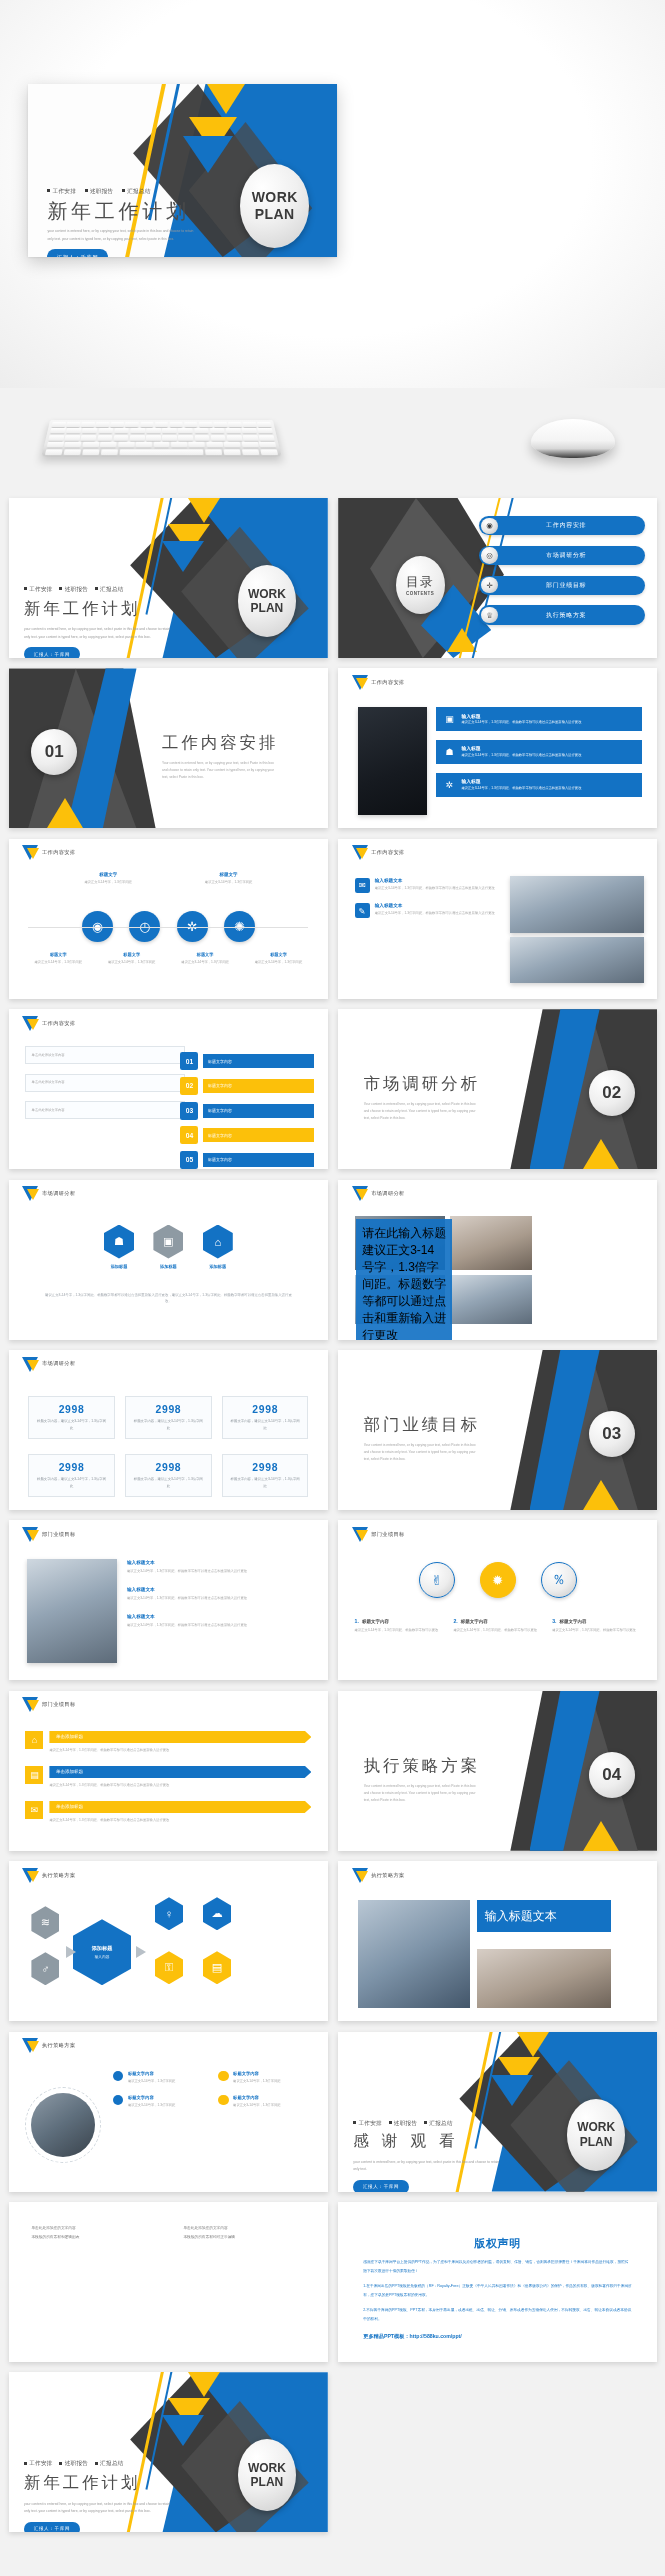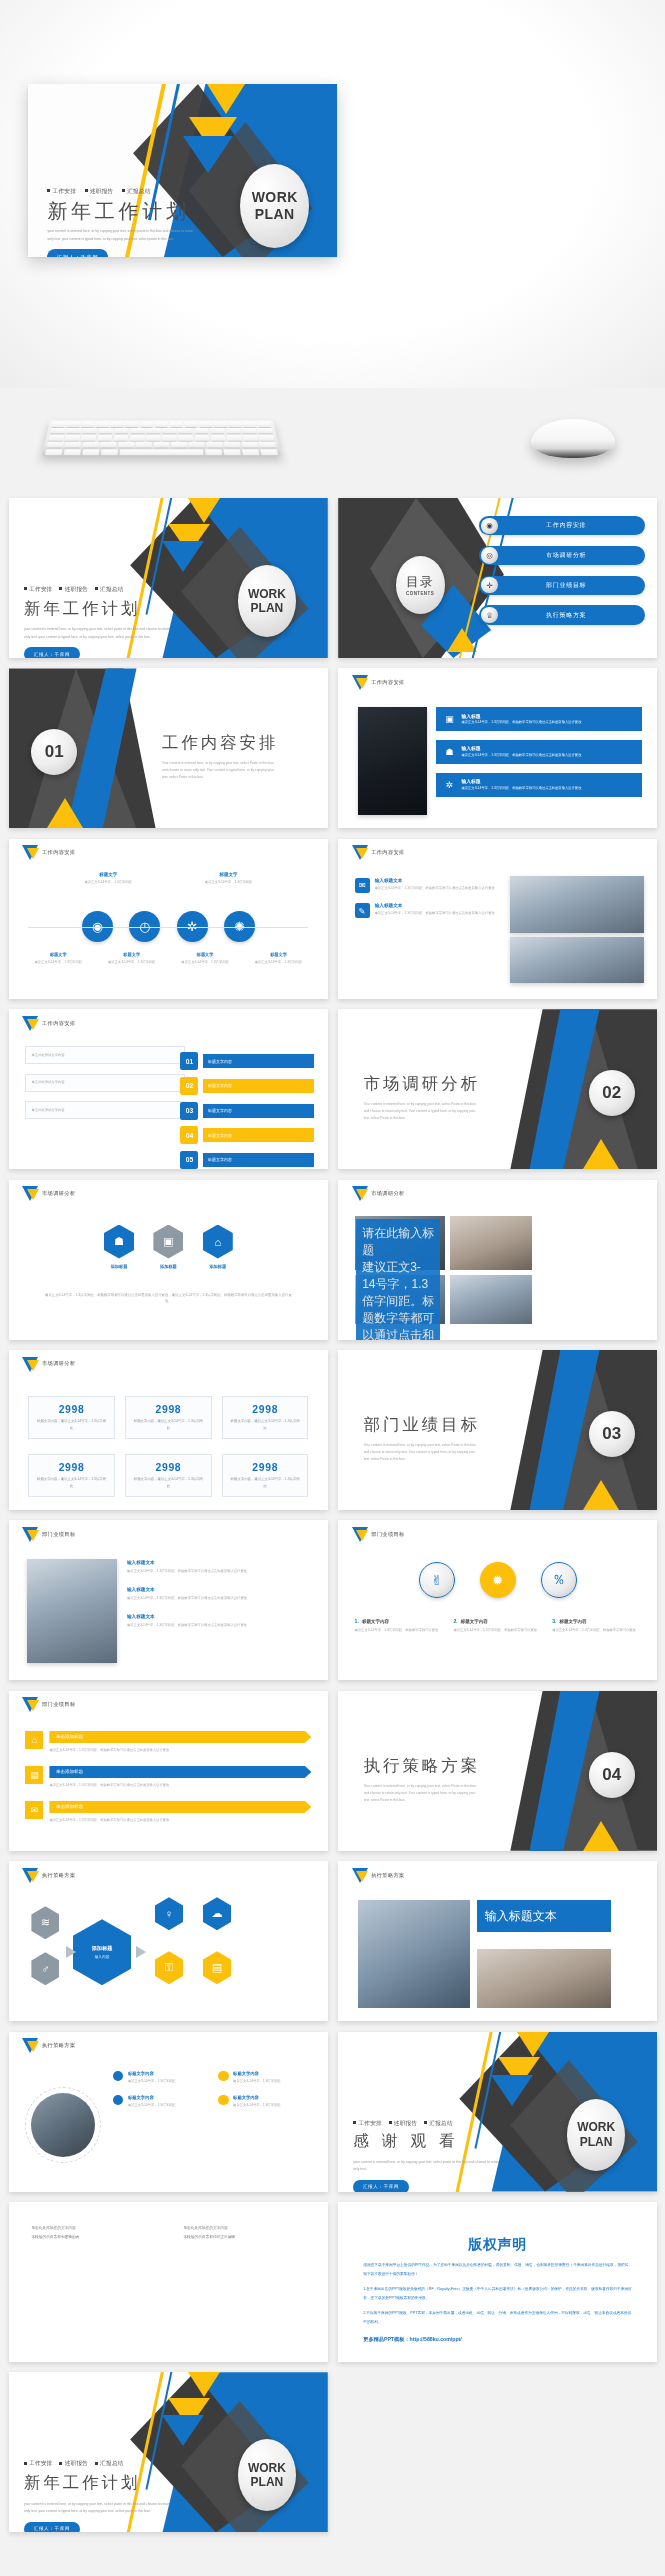--- a/index.html
+++ b/index.html
@@ -159,21 +159,21 @@
   .numbox.y { background:#fcc00a; color:#fff; }
 
   .statcard { border:0.7px solid #dfe5ea; background:#fafcfe; padding:6.7px 6px; text-align:center; }
   .statcard .sv { color:#1372c4; font-size:10.4px; font-weight:bold; letter-spacing:0.7px; }
   .statcard .sl { font-size:3.4px; color:#8d959c; margin-top:3.7px; line-height:1.9; }
 
   .arrowbar { background:#fcc00a; color:#fff; font-size:4.5px; padding:3.7px 6.7px; position:relative;
       clip-path:polygon(0 0, calc(100% - 6.7px) 0, 100% 50%, calc(100% - 6.7px) 100%, 0 100%); }
   .arrowbar.b { background:#1372c4; }
 
-  .copy-title { color:#1372c4; font-size:14px; font-weight:bold; text-align:center;
+  .copy-title { color:#1372c4; font-size:11px; font-weight:bold; text-align:center;
       font-family:Liberation Mono, monospace; letter-spacing:0.7px; }
   .copy-p { color:#1372c4; font-size:3.7px; line-height:2.4; margin-top:7.5px; }
   .copy-link { color:#1372c4; font-size:5.2px; font-weight:bold; margin-top:9px; }
 
   .thank { font-size:15.7px; color:#4d4d4d; letter-spacing:4.5px; font-family:"Liberation Serif",serif; }
 
   .miniline { height:0.7px; background:#e3e3e3; }
 </style>
 </head>
 <body>
@@ -529,21 +529,21 @@
     <div class="card">
       <div class="s-mark">
         <i class="b"></i>
         <i class="y"></i>
       </div>
       <div class="s-tag">市场调研分析</div>
       <div class="ph city" style="position: absolute; left: 16.4px; top: 36px; width: 90px; height: 54px;"></div>
       <div class="ph hands" style="position: absolute; left: 112px; top: 36px; width: 82px; height: 54px;"></div>
       <div class="ph glass" style="position: absolute; left: 16.4px; top: 95px; width: 90px; height: 49px;"></div>
       <div class="ph office" style="position: absolute; left: 112px; top: 95px; width: 82px; height: 49px;"></div>
-      <div style="position: absolute; left: 18px; top: 39px; width: 84px; background: rgba(19, 114, 196, 0.92); color: #e5e5e5; padding: 6.7px 6px; z-index: 3;">
+      <div style="position: absolute; left: 18px; top: 39px; width: 96px; background: rgba(19, 114, 196, 0.92); color: #000000; padding: 6.7px 6px; z-index: 3;">
         <div class="bt">请在此输入标题</div>
         <div class="bd">建议正文3-14号字，1.3倍字间距。标题数字等都可以通过点击和重新输入进行更改</div>
       </div>
     </div>
     <div class="card">
       <div class="s-mark">
         <i class="b"></i>
         <i class="y"></i>
       </div>
       <div class="s-tag">市场调研分析</div>

